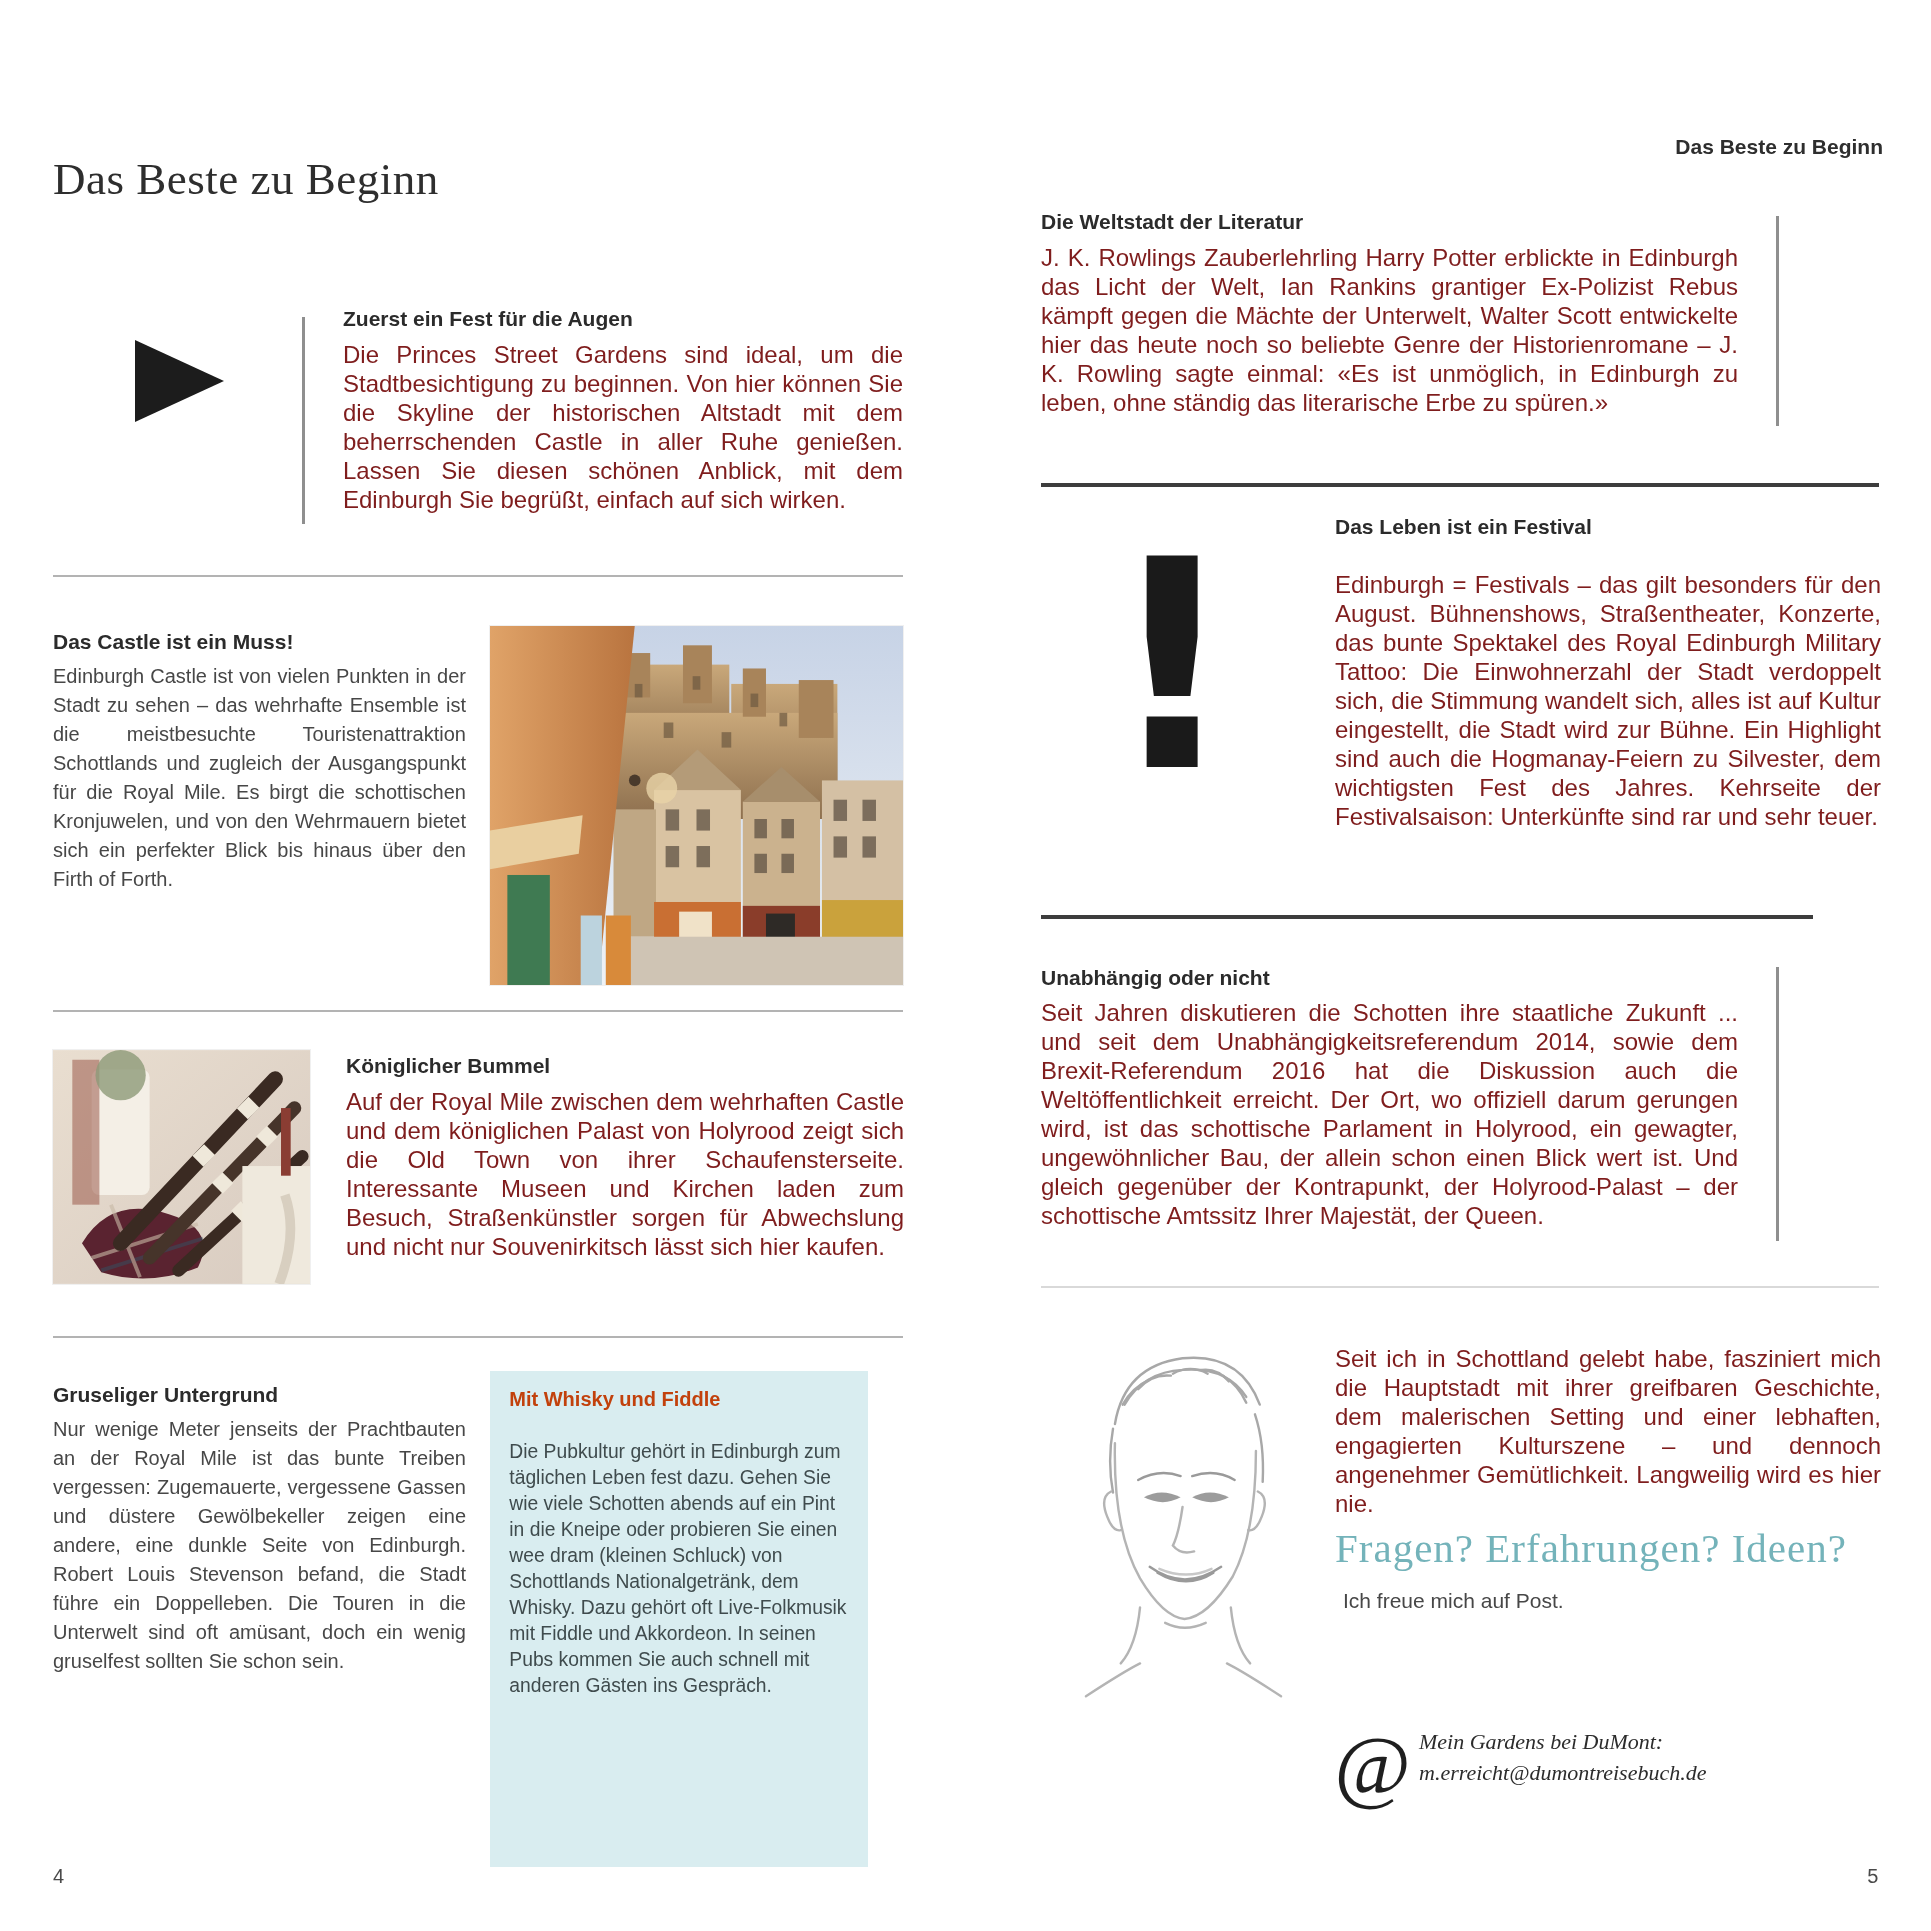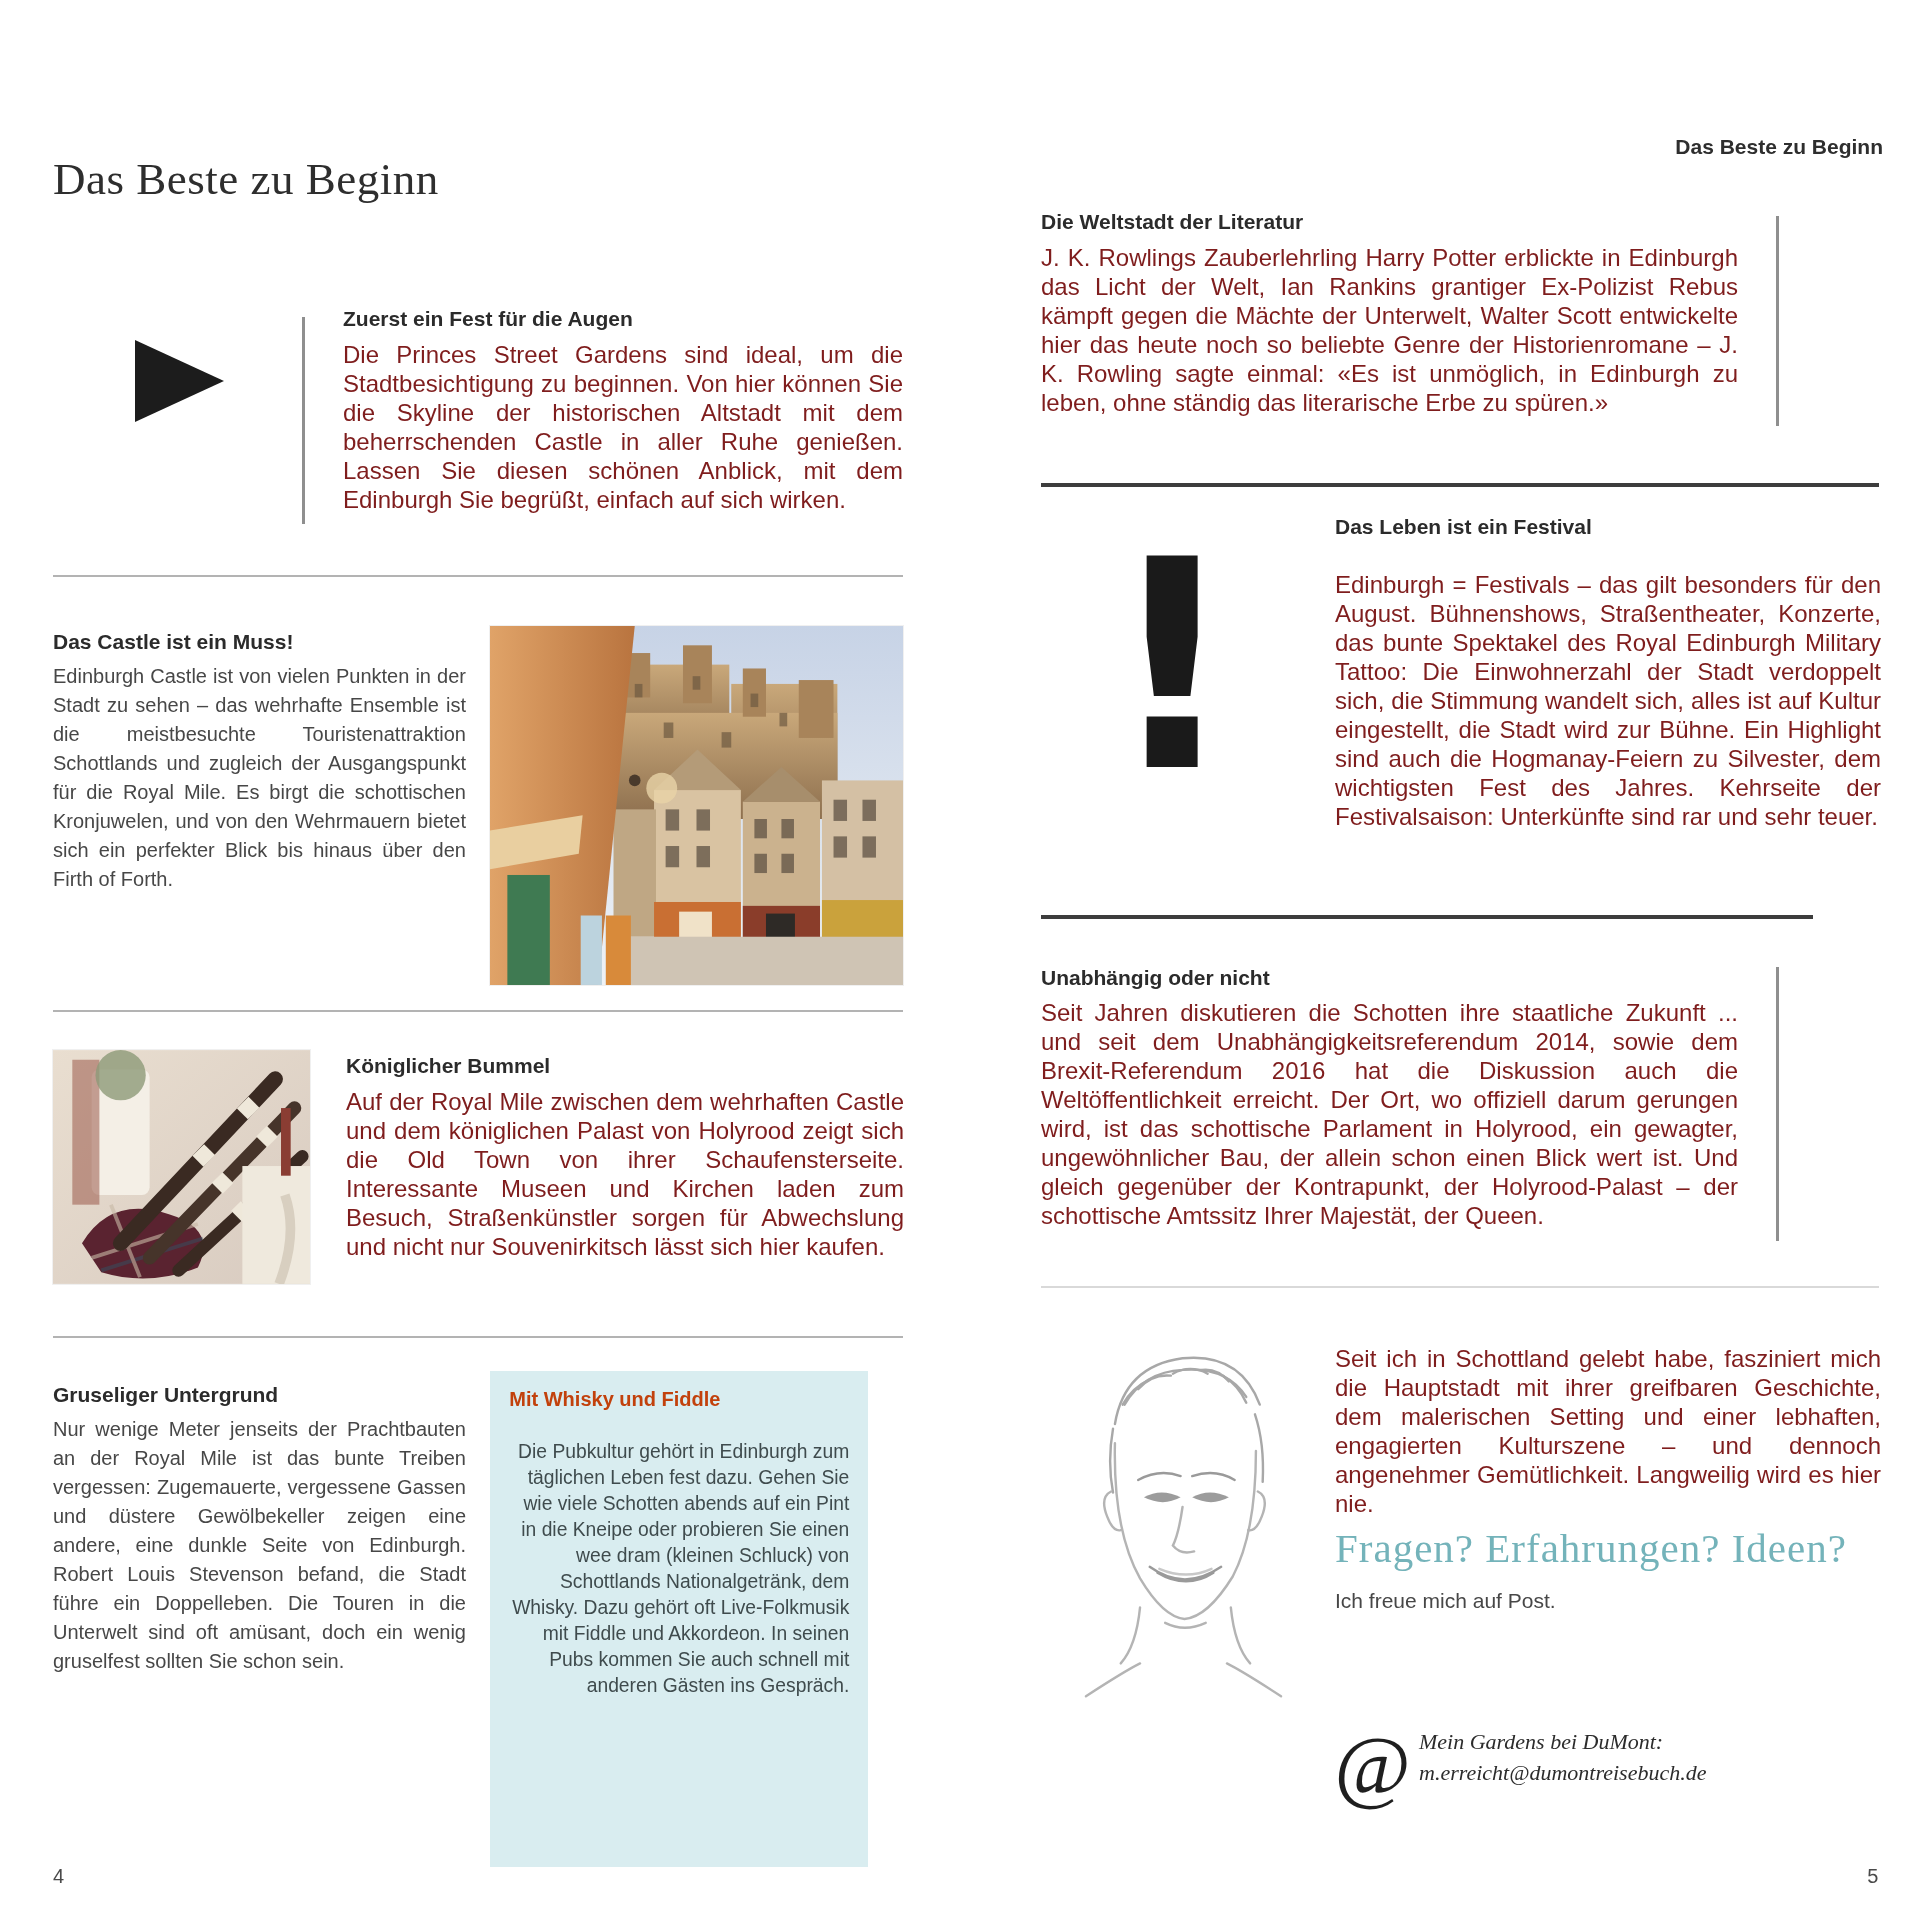--- a/index.html
+++ b/index.html
@@ -24,25 +24,25 @@
     width:0;height:0;border-top:41px solid transparent;border-bottom:41px solid transparent;
     border-left:89px solid #1c1c1c;
   }
   .photo{box-shadow:0 0 0 1px rgba(0,0,0,0.06);}
   .excl{
     font-family:"DejaVu Sans", sans-serif;font-weight:bold;font-size:290px;
     color:#1a1a1a;line-height:0.82;
   }
   .tealbox{background:#d9edf0;}
   .tealbox .sec-head{color:#c2410c;}
-  .tealbox .body-txt{font-size:19.3px;line-height:26px;text-align:right;color:#3f4b4d;margin-top:28px;}
+  .tealbox .body-txt{font-size:19.3px;line-height:26px;text-align:left;color:#3f4b4d;margin-top:28px;}
   .cta-head{
     font-family:"Liberation Serif", serif;font-size:41px;color:#74b3ba;letter-spacing:1px;
   }
-  .cta-sub{font-size:21px;color:#474747;}
+  .cta-sub{font-size:21px;color:#474747;margin-left:8px;}
   .at-glyph{
     font-family:"Liberation Serif", serif;font-style:italic;font-size:83px;color:#1f1f1f;line-height:1;
   }
   .mail-txt{
     font-family:"Liberation Serif", serif;font-style:italic;font-size:22px;line-height:31px;color:#2c2c2c;
   }
   .pagenum{font-size:20px;color:#4a4a4a;}
 </style>
 </head>
 <body>

